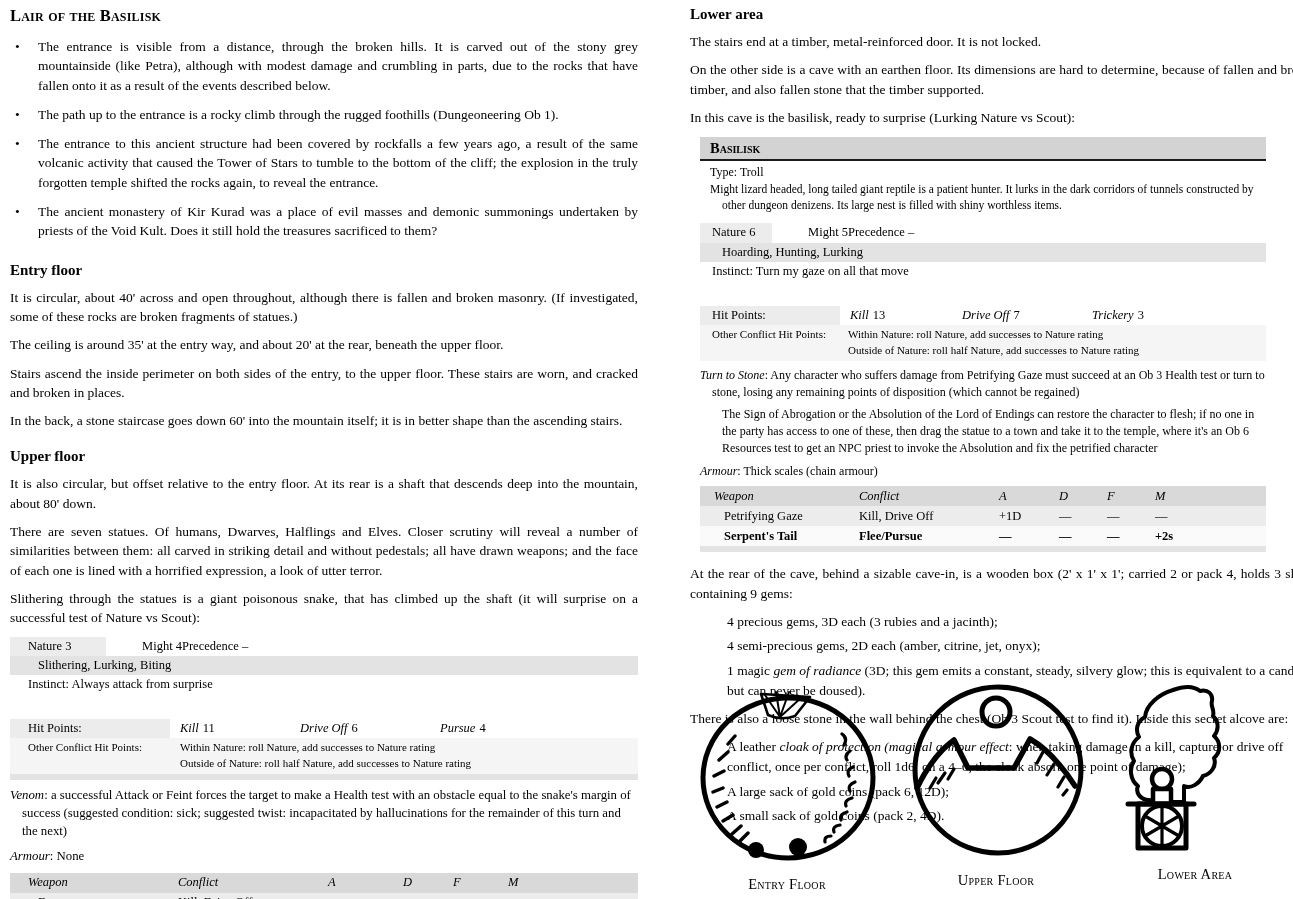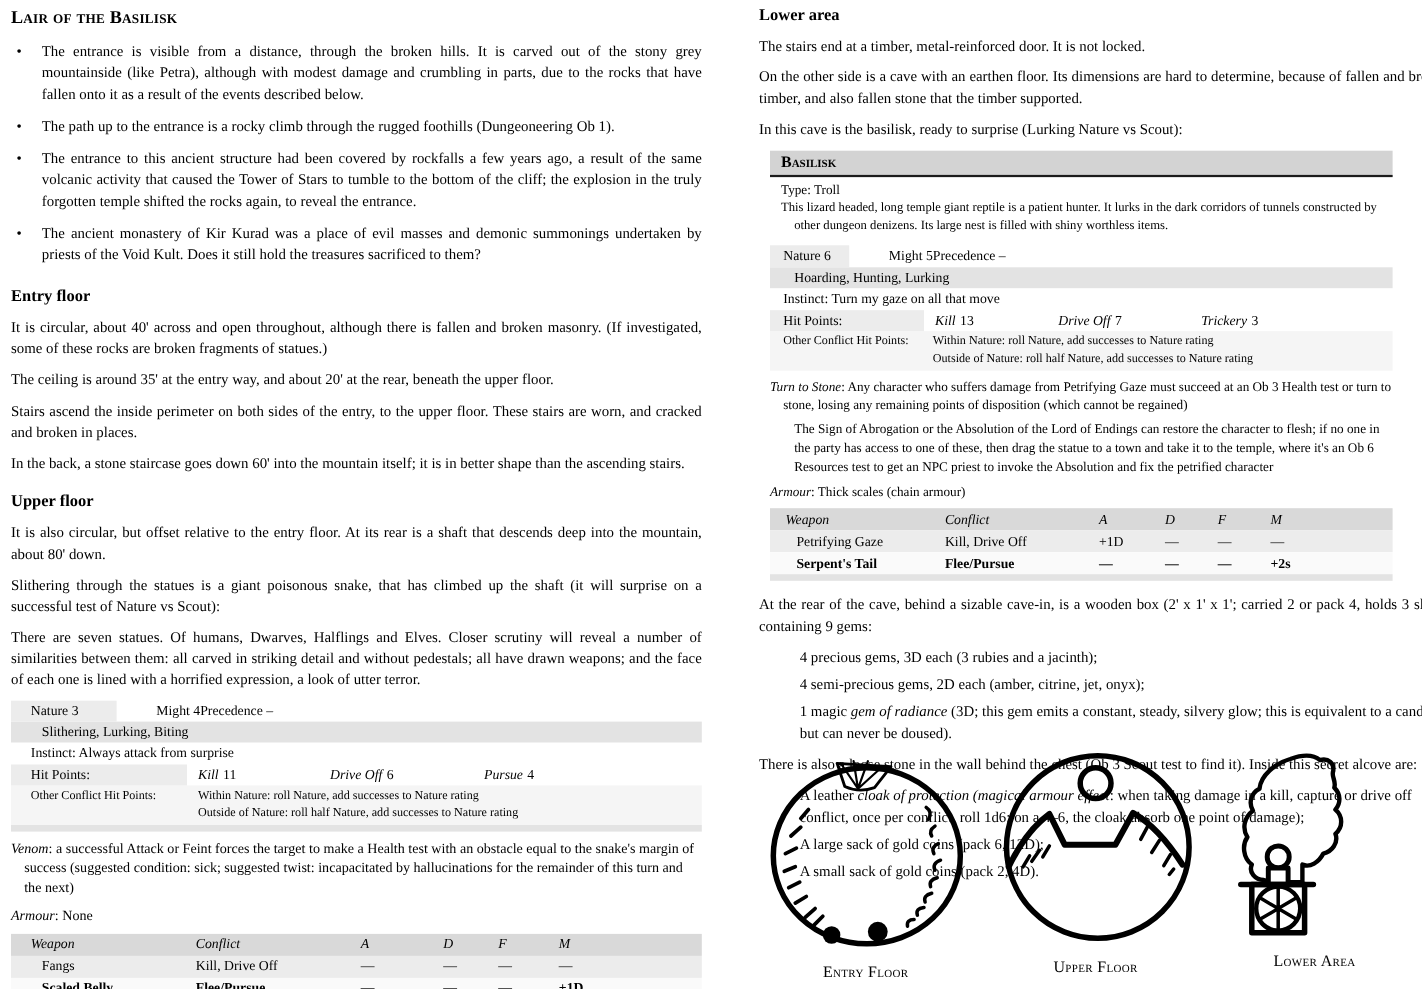--- a/index.html
+++ b/index.html
@@ -19,21 +19,21 @@
   ul.bullets li .glyph{position:absolute;left:5px;top:0;}
 
   
   .statblock{margin:2px 0 6px 0;font-size:12.5px;line-height:1.55;}
   .r-stats{display:flex;}
   .r-stats .c1{width:96px;background:#ececec;padding-left:18px;box-sizing:border-box;}
   .r-stats .c2{display:inline-block;width:62px;margin-left:14px;text-align:right;}
   .r-stats .c3{display:inline-block;margin-left:0px;}
   .r-desc{background:#e3e3e3;padding-left:28px;}
   .r-inst{padding-left:18px;}
-  .r-hp{display:flex;}
+  .r-hp{display:flex;margin-top:24px;}
   .r-hp .lbl{width:160px;background:#ececec;padding-left:18px;box-sizing:border-box;}
   .hpv{display:inline-block;margin-left:10px;}
   .hpv i{font-style:italic;}
   .hpv .num{margin-left:4px;}
   .w110{width:110px;margin-left:10px;}
   .w130{width:130px;}
   .r-other{display:flex;background:#f5f5f5;font-size:11px;line-height:1.45;padding:2px 0;}
   .r-other .lbl{width:170px;padding-left:18px;box-sizing:border-box;}
   .r-other .lines div{white-space:nowrap;}
   .strip{height:6px;background:#e3e3e3;}
@@ -100,22 +100,22 @@
     </ul>
 
     <div class="sec-head" style="margin-top:21px;">Entry floor</div>
     <p class="body">It is circular, about 40' across and open throughout, although there is fallen and broken masonry. (If investigated, some of these rocks are broken fragments of statues.)</p>
     <p class="body">The ceiling is around 35' at the entry way, and about 20' at the rear, beneath the upper floor.</p>
     <p class="body">Stairs ascend the inside perimeter on both sides of the entry, to the upper floor. These stairs are worn, and cracked and broken in places.</p>
     <p class="body">In the back, a stone staircase goes down 60' into the mountain itself; it is in better shape than the ascending stairs.</p>
 
     <div class="sec-head">Upper floor</div>
     <p class="body">It is also circular, but offset relative to the entry floor. At its rear is a shaft that descends deep into the mountain, about 80' down.</p>
+    <p class="body">There are seven statues. Of humans, Dwarves, Halflings and Elves. Closer scrutiny will reveal a number of similarities between them: all carved in striking detail and without pedestals; all have drawn weapons; and the face of each one is lined with a horrified expression, a look of utter terror.</p>
     <p class="body">Slithering through the statues is a giant poisonous snake, that has climbed up the shaft (it will surprise on a successful test of Nature vs Scout):</p>
-    <p class="body">There are seven statues. Of humans, Dwarves, Halflings and Elves. Closer scrutiny will reveal a number of similarities between them: all carved in striking detail and without pedestals; all have drawn weapons; and the face of each one is lined with a horrified expression, a look of utter terror.</p>
 
     <div class="statblock">
       <div class="r-stats">
         <span class="c1">Nature 3</span>
         <span class="c2">Might 4</span>
         <span class="c3">Precedence –</span>
       </div>
       <div class="r-desc">Slithering, Lurking, Biting</div>
       <div class="r-inst">Instinct: Always attack from surprise</div>
       <div class="r-hp">
@@ -168,21 +168,21 @@
 
   <div class="col col-right">
     <div class="sec-head first">Lower area</div>
     <p class="body">The stairs end at a timber, metal-reinforced door. It is not locked.</p>
     <p class="body">On the other side is a cave with an earthen floor. Its dimensions are hard to determine, because of fallen and broken timber, and also fallen stone that the timber supported.</p>
     <p class="body">In this cave is the basilisk, ready to surprise (Lurking Nature vs Scout):</p>
 
     <div class="bblock">
       <div class="bhead">Basilisk</div>
       <div class="btype">Type: Troll</div>
-      <div class="bdesc">This lizard headed, long temple giant reptile is a patient hunter. It lurks in the dark corridors of tunnels constructed by other dungeon denizens. Its large nest is filled with shiny worthless items.</div>
+      <div class="bdesc">Might lizard headed, long tailed giant reptile is a patient hunter. It lurks in the dark corridors of tunnels constructed by other dungeon denizens. Its large nest is filled with shiny worthless items.</div>
 
       <div class="statblock">
         <div class="r-stats">
           <span class="c1">Nature 6</span>
           <span class="c2">Might 5</span>
           <span class="c3">Precedence –</span>
         </div>
         <div class="r-desc">Hoarding, Hunting, Lurking</div>
         <div class="r-inst">Instinct: Turn my gaze on all that move</div>
         <div class="r-hp">

